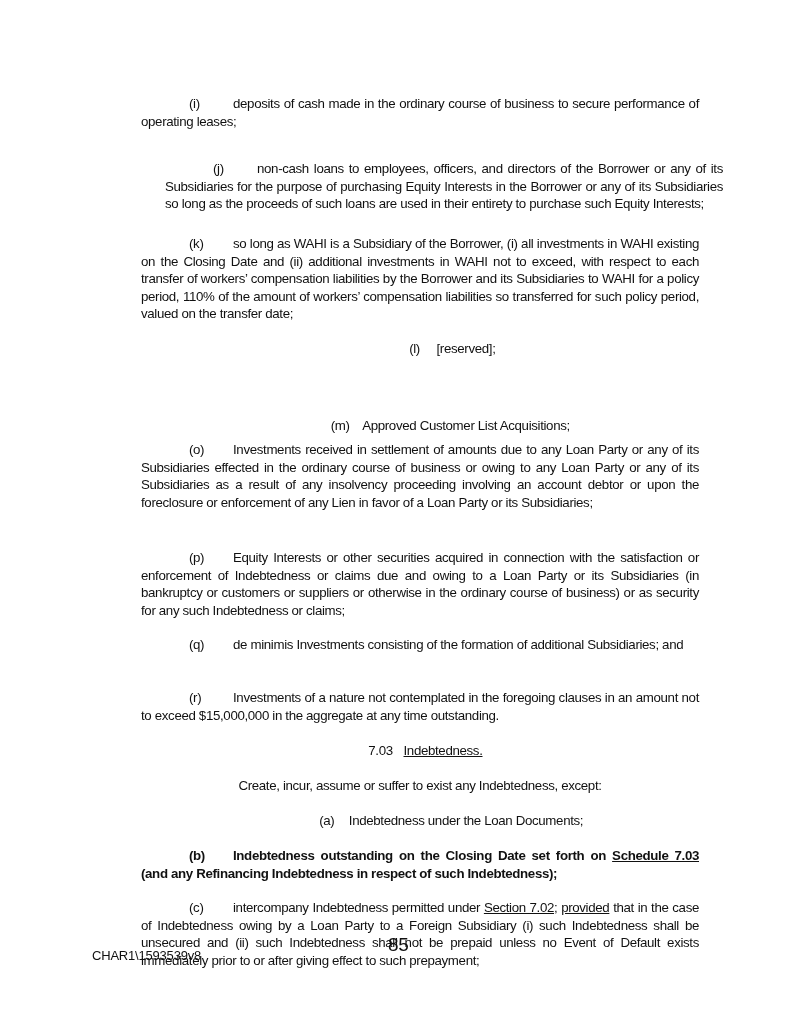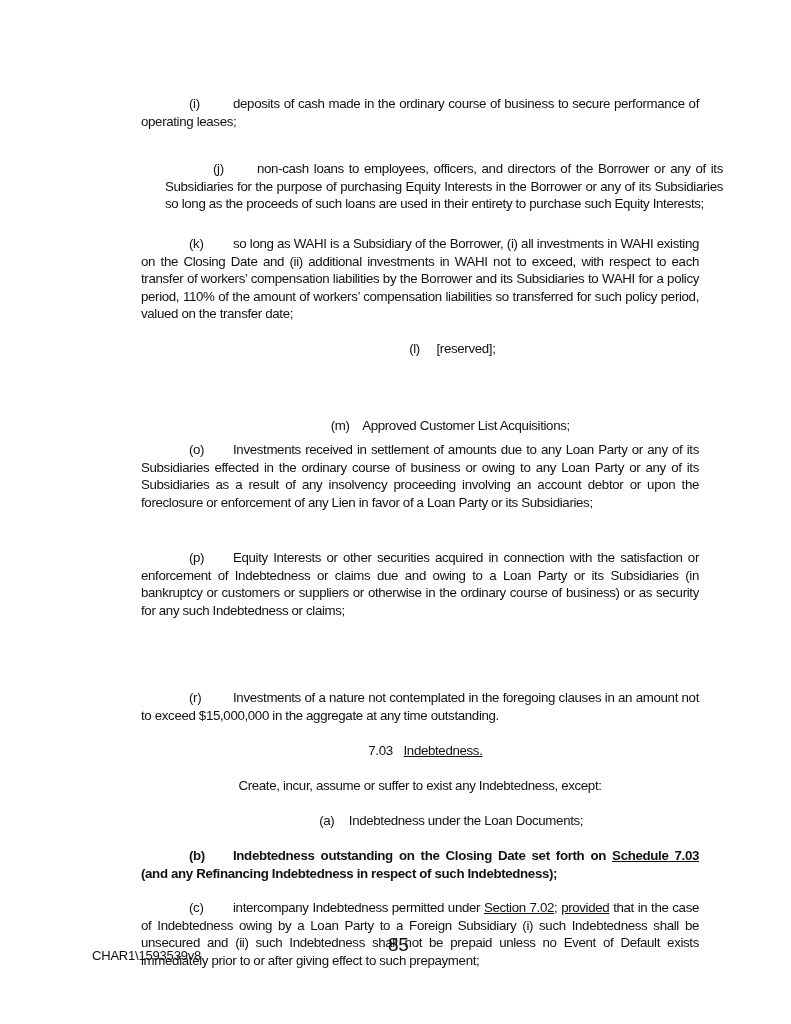--- a/index.html
+++ b/index.html
@@ -47,20 +47,23 @@
 
 
   <div class="para" style="top:441px;">
     <span class="lbl">(o)</span><span>Investments received in settlement of amounts due to any Loan Party or any of its Subsidiaries effected in the ordinary course of business or owing to any Loan Party or any of its Subsidiaries as a result of any insolvency proceeding involving an account debtor or upon the foreclosure or enforcement of any Lien in favor of a Loan Party or its Subsidiaries;</span>
   </div>
 
   <div class="para" style="top:549px;">
     <span class="lbl">(p)</span><span>Equity Interests or other securities acquired in connection with the satisfaction or enforcement of Indebtedness or claims due and owing to a Loan Party or its Subsidiaries (in bankruptcy or customers or suppliers or otherwise in the ordinary course of business) or as security for any such Indebtedness or claims;</span>
   </div>
 
+  <div class="para" style="top:636px;">
+    <span class="lbl">(q)</span><span>de minimis Investments consisting of the formation of additional Subsidiaries; and</span>
+  </div>
 
   <div class="para" style="top:689px;">
     <span class="lbl">(r)</span><span>Investments of a nature not contemplated in the foregoing clauses in an amount not to exceed $15,000,000 in the aggregate at any time outstanding.</span>
   </div>
 
   <div class="para plain" style="top:742px;">
     <span class="sec-num">7.03</span><span class="u">Indebtedness.</span>
   </div>
 
   <div class="para plain" style="top:777px;">

